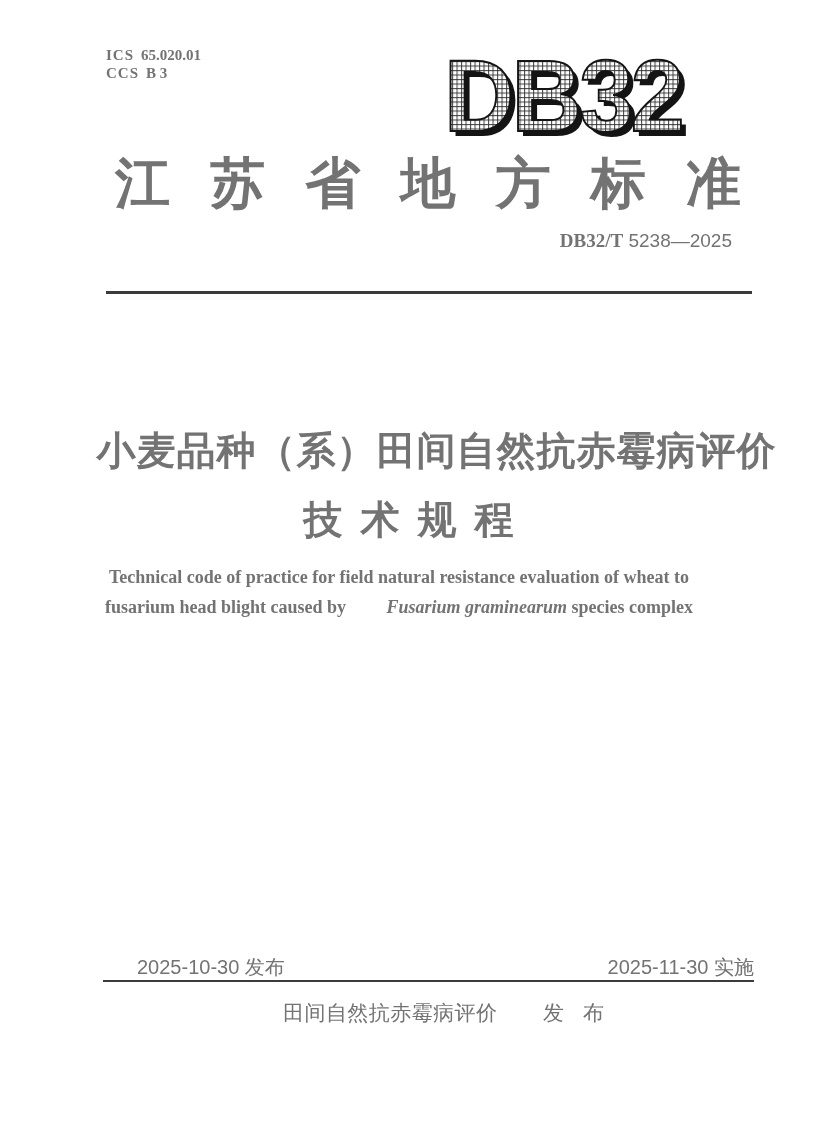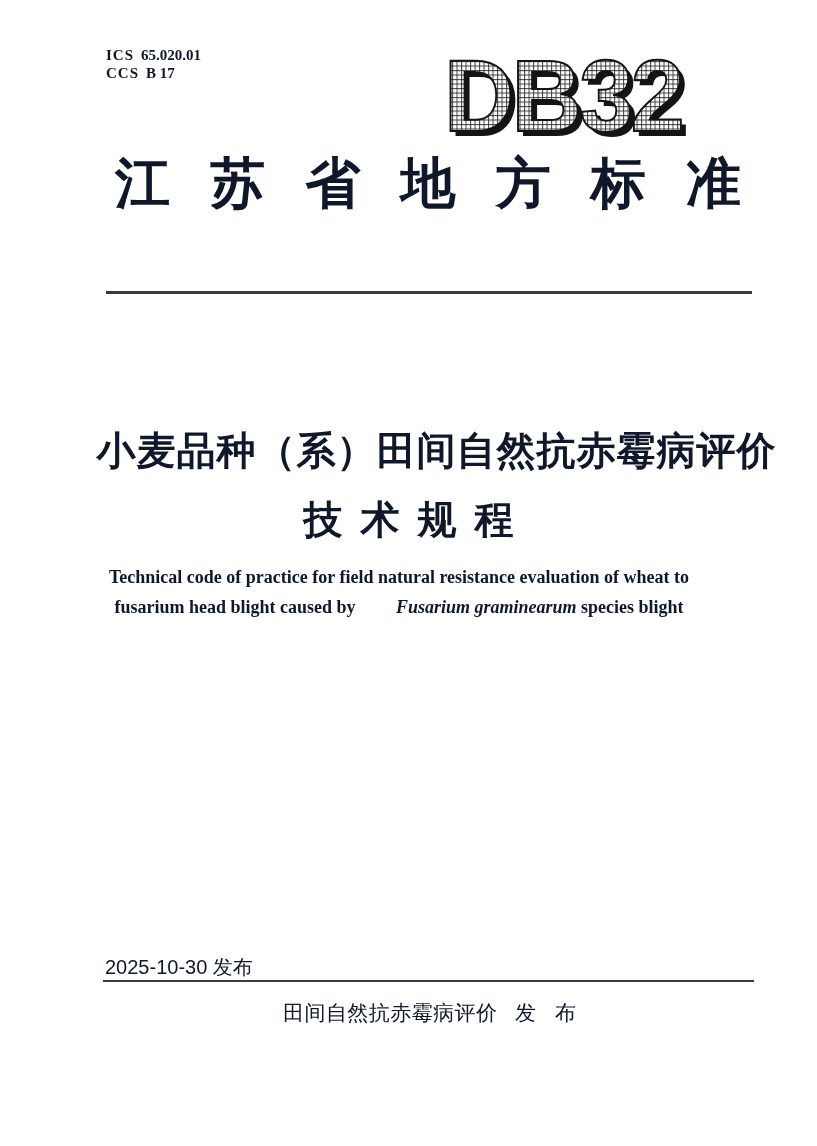--- a/index.html
+++ b/index.html
@@ -1,20 +1,20 @@
 <!DOCTYPE html>
 <html><head>
 <meta charset="utf-8">
 <style>
   html,body{margin:0;padding:0;background:#ffffff;}
   .page{
     position:relative;
     width:817px;height:1146px;
     background:#ffffff;
-    color:#0f172a;
+    color:#737373;
     font-family:"Liberation Sans",sans-serif;
     overflow:hidden;
   }
   .abs{position:absolute;}
 
   
   .ics-line{left:106px;font-size:15px;line-height:18px;white-space:nowrap;}
   .ics-label{font-family:"Liberation Serif",serif;font-weight:bold;letter-spacing:1px;}
   .ics-value{font-family:"Liberation Serif",serif;font-weight:600;margin-left:7px;}
 
@@ -42,76 +42,81 @@
 
   
   .en-title{
     left:79px;top:562px;width:640px;text-align:center;
     font-family:"Liberation Serif",serif;font-weight:bold;
     font-size:18px;line-height:30px;
   }
   .en-title i{font-style:italic;margin-left:36px;}
 
   
-  .date{top:954px;font-size:20px;white-space:nowrap;}
+  .date{top:954px;font-size:20px;white-space:nowrap;margin-left:32px;}
   .date-left{left:105px;}
   .date-right{right:63px;}
 
   
   .pub-row{left:283px;width:310px;font-size:21px;line-height:24px;white-space:nowrap;}
   .pub-row-1{top:1001px;}
   .pub-row-2{top:1038px;}
   .pub-name{
     display:inline-block;width:214px;
     text-align:justify;text-align-last:justify;text-justify:inter-character;
     vertical-align:top;
   }
   .pub-action{
-    display:inline-block;width:61px;margin-left:18px;
+    display:inline-block;width:61px;margin-left:46px;
     text-align:justify;text-align-last:justify;text-justify:inter-character;
     vertical-align:top;
   }
 </style>
 </head>
 <body>
 
 <div class="page">
 
   <div class="abs ics-line" style="top:46px;">
     <span class="ics-label">ICS</span><span class="ics-value">65.020.01</span>
   </div>
   <div class="abs ics-line" style="top:64px;">
-    <span class="ics-label">CCS</span><span class="ics-value">B 17</span>
+    <span class="ics-label">CCS</span><span class="ics-value">B 3</span>
   </div>
 
   <svg class="abs" style="left:443px;top:52px;" width="245" height="88" viewBox="0 0 245 88">
     <defs>
       <pattern id="xhatch" width="4.5" height="4.5" patternUnits="userSpaceOnUse">
         <rect width="4.5" height="4.5" fill="#ffffff"></rect>
         <path d="M0 0.6 H4.5 M0.6 0 V4.5" stroke="#2b2b2b" stroke-width="0.9" fill="none"></path>
       </pattern>
     </defs>
     <text x="6" y="84" font-family="Liberation Sans, sans-serif" font-weight="bold" font-size="102" letter-spacing="-3" textLength="238" lengthAdjust="spacingAndGlyphs" fill="#141414">DB32</text>
     <text x="1" y="79" font-family="Liberation Sans, sans-serif" font-weight="bold" font-size="102" letter-spacing="-3" textLength="238" lengthAdjust="spacingAndGlyphs" fill="url(#xhatch)" stroke="#141414" stroke-width="2">DB32</text>
   </svg>
 
   <div class="abs series-title">江苏省地方标准</div>
 
+  <div class="abs std-number">
+    <span class="std-prefix">DB32/T</span>
+    <span class="std-digits">5238—2025</span>
+  </div>
 
   <div class="abs rule rule-top"></div>
 
   <div class="abs doc-title doc-title-1">小麦品种（系）田间自然抗赤霉病评价</div>
   <div class="abs doc-title doc-title-2">技术规程</div>
 
   <div class="abs en-title">
     <div>Technical code of practice for field natural resistance evaluation of wheat to</div>
-    <div><span>fusarium head blight caused by </span><i>Fusarium graminearum</i><span> species blight</span></div>
+    <div><span>fusarium head blight caused by </span><i>Fusarium graminearum</i><span> species complex</span></div>
   </div>
 
   <div class="abs date date-left">2025-10-30 发布</div>
+  <div class="abs date date-right">2025-11-30 实施</div>
 
   <div class="abs rule rule-bottom"></div>
 
   <div class="abs pub-row pub-row-1">
     <span class="pub-name">田间自然抗赤霉病评价</span><span class="pub-action">发布</span>
   </div>
 
 </div>
 
 </body></html>

